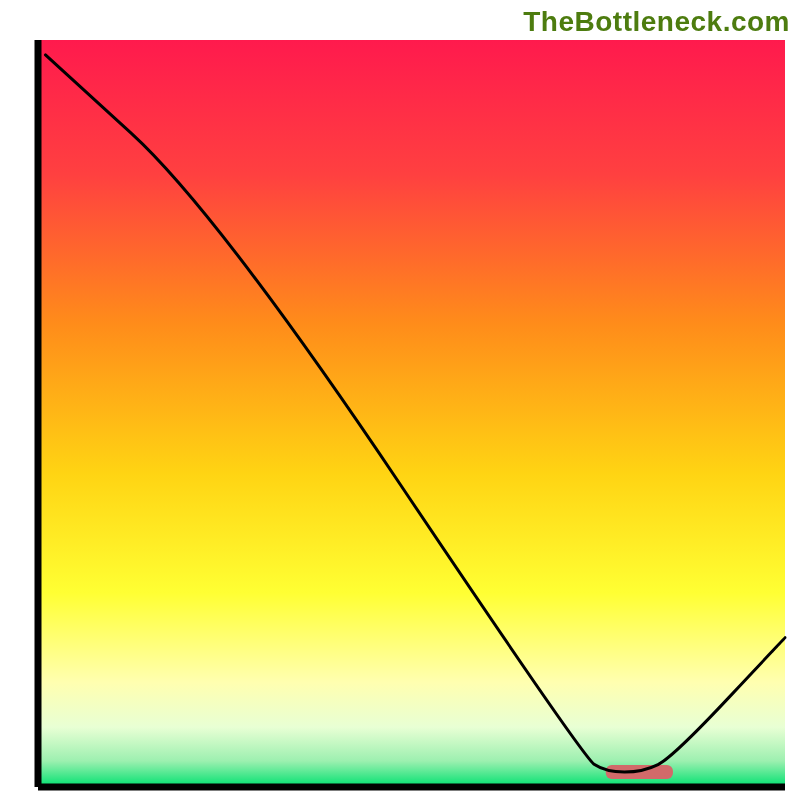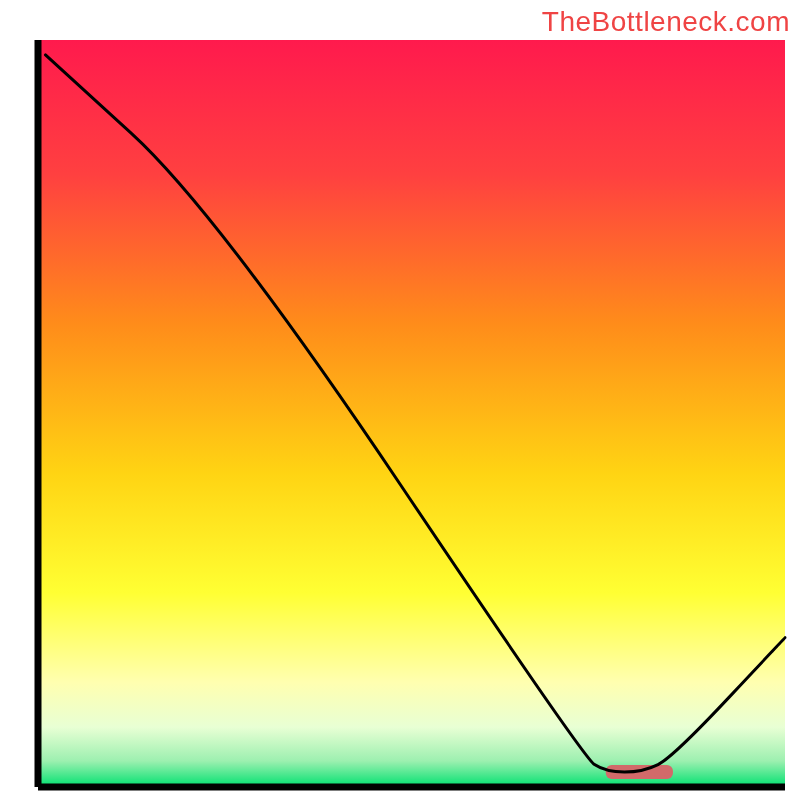--- a/index.html
+++ b/index.html
@@ -14,22 +14,22 @@
   .stage {
     position: relative;
     width: 800px;
     height: 800px;
   }
   .watermark {
     position: absolute;
     top: 6px;
     right: 10px;
     font-size: 28px;
-    font-weight: 400;
-    color: #ef4444;
+    font-weight: 700;
+    color: #4d7c0f;
     letter-spacing: 0.5px;
     user-select: none;
   }
   svg.chart {
     display: block;
     position: absolute;
     left: 0;
     top: 0;
   }
 </style>

